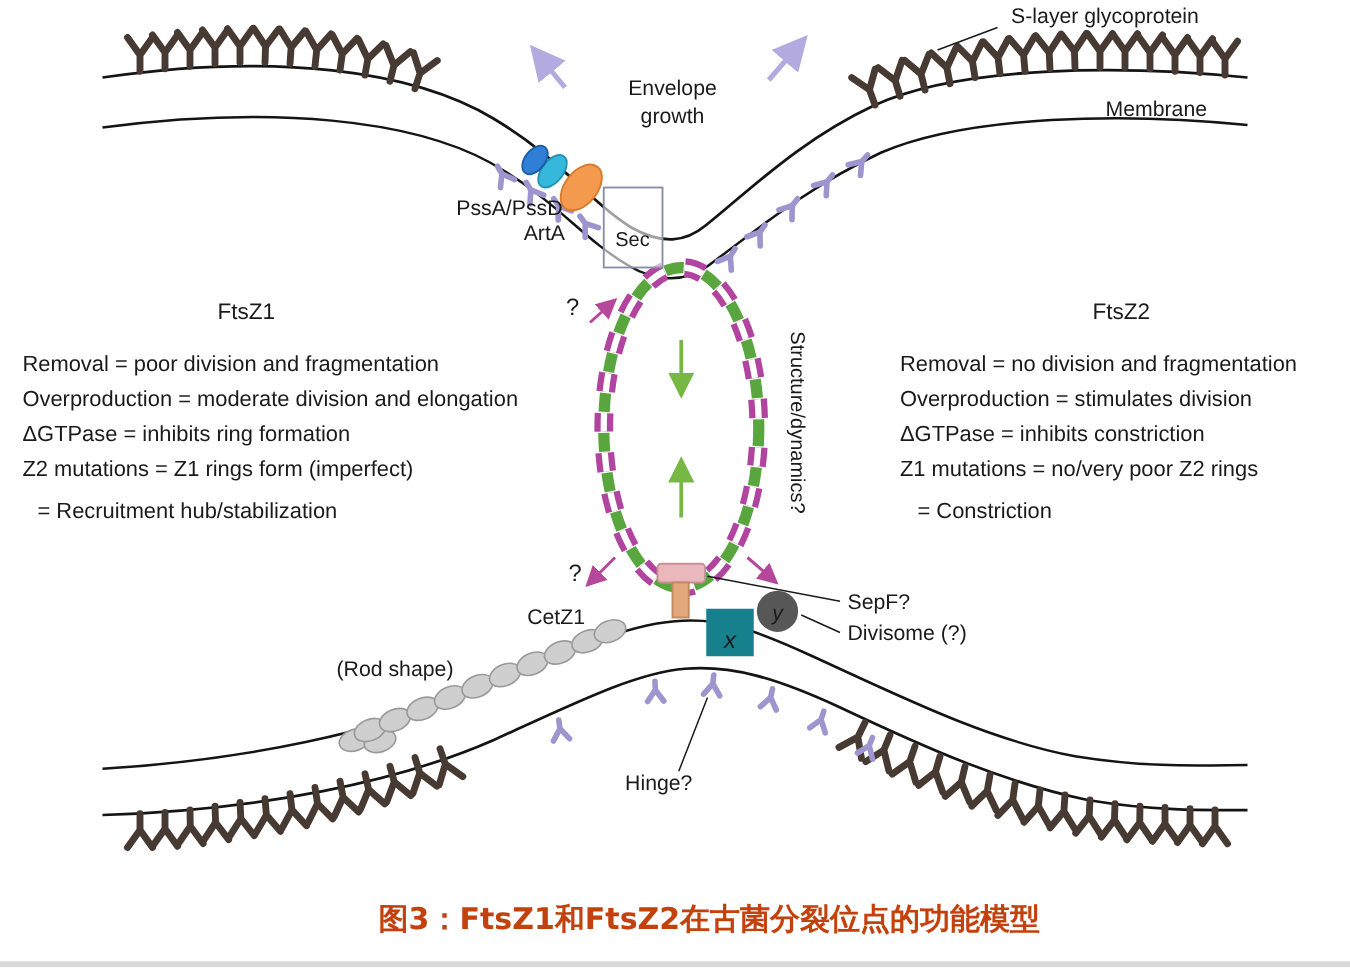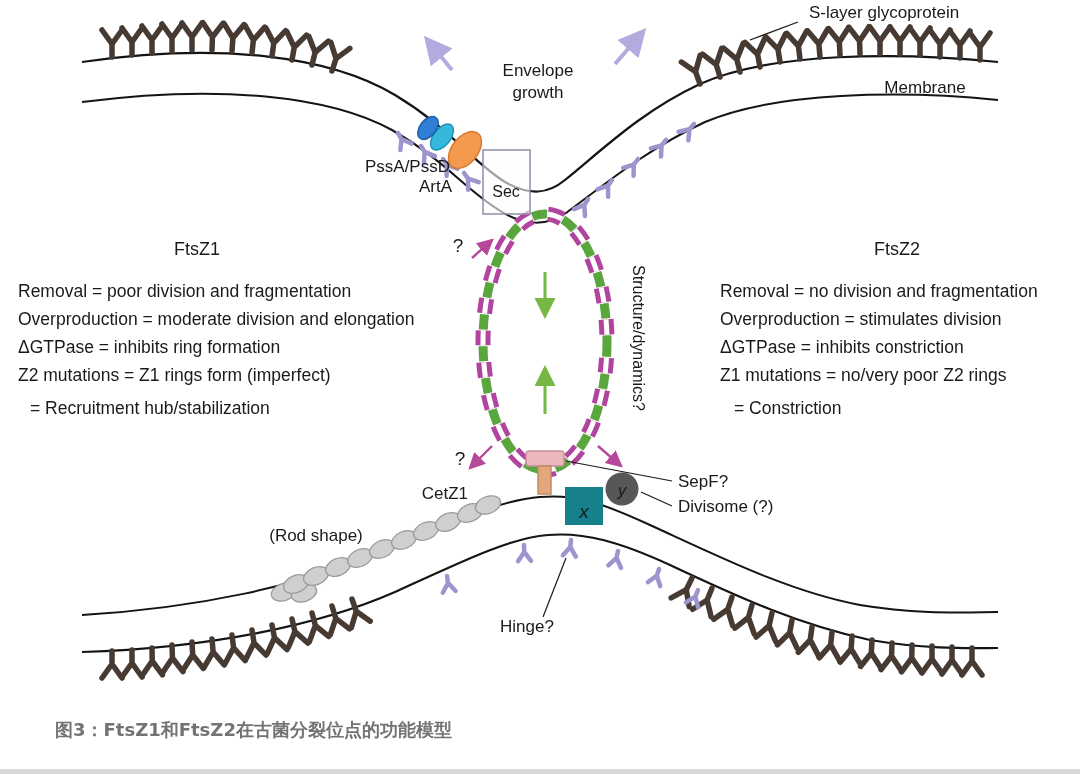--- a/index.html
+++ b/index.html
@@ -1,20 +1,20 @@
 <!DOCTYPE html>
 <html><head>
 <meta charset="utf-8">
 <style>
   html,body{margin:0;padding:0;background:#ffffff;}
   .page{position:relative;width:1080px;height:774px;background:#ffffff;overflow:hidden;
         font-family:"Liberation Sans","DejaVu Sans",sans-serif;}
   svg text{font-family:"Liberation Sans","DejaVu Sans",sans-serif;fill:#1a1a1a;}
-  .caption{padding:24px 0 0 55px;font-weight:bold;font-size:18px;color:#737373;
-           font-family:"DejaVu Sans","Liberation Sans",sans-serif;}
+  .caption{padding:24px 0 0 55px;font-weight:bold;font-size:24px;color:#c2410c;
+           font-family:"DejaVu Sans","Liberation Sans",sans-serif;text-align:center;}
   .bottom-strip{position:absolute;left:0;bottom:0;width:100%;height:5px;background:#d9d9d9;}
 </style>
 </head>
 <body>
 
 <div class="page">
 <svg width="1080" height="690" viewBox="0 0 1080 690">
   <defs>
     <g id="dY">
           <path d="M0,0 L0,-13 M0,-13 L-10,-27 M0,-13 L10,-27" stroke="#463a33" stroke-width="5.5" fill="none" stroke-linecap="round"></path>

